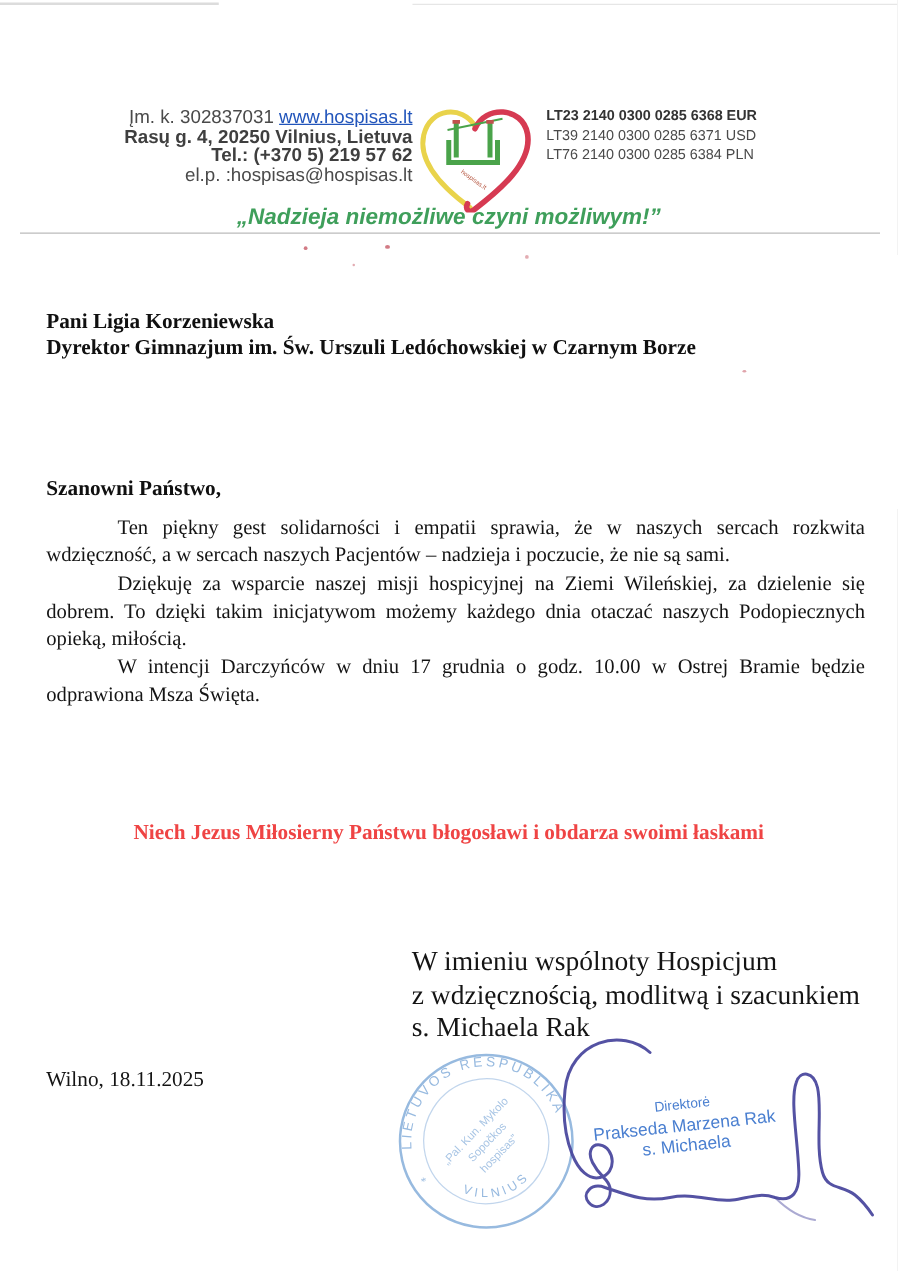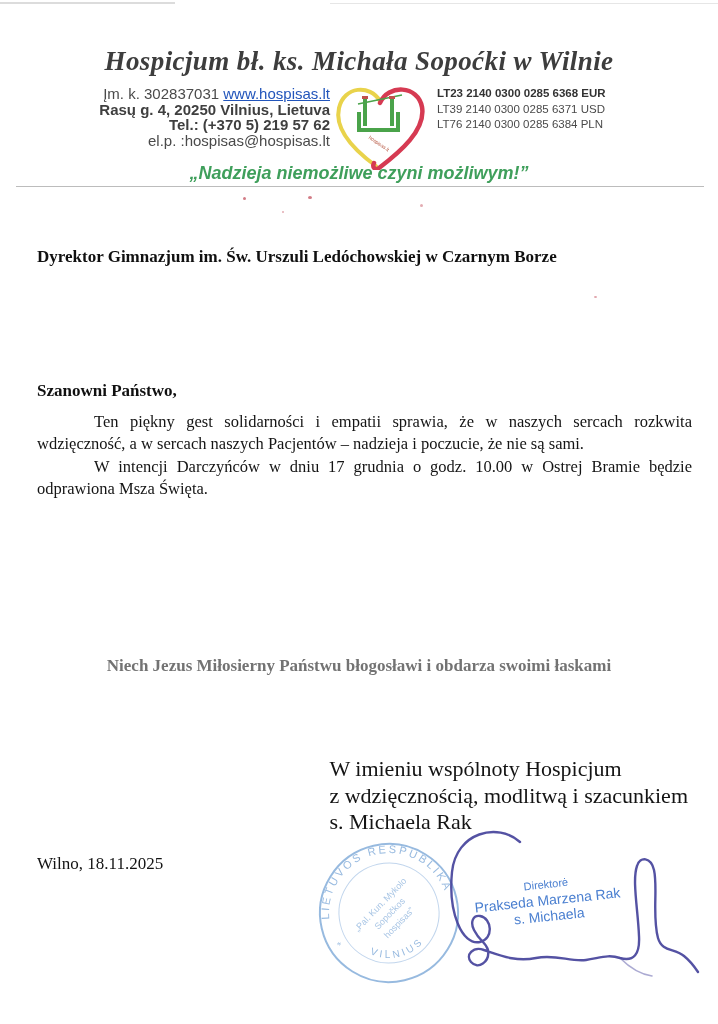--- a/index.html
+++ b/index.html
@@ -39,21 +39,21 @@
     position:absolute;top:163px;left:0;right:0;text-align:center;
     font-family:"Liberation Sans",sans-serif;font-style:italic;font-weight:bold;
     font-size:18px;color:#3f9f5b;
   }
   .rule{position:absolute;top:186px;left:16px;right:14px;border-top:1.5px solid #bcbcbc;}
 
   .recipient{position:absolute;top:246px;left:37px;font-weight:bold;font-size:17px;line-height:21px;color:#101010;}
   .salutation{position:absolute;top:381px;left:37px;font-weight:bold;font-size:17px;color:#101010;}
   .bodytext{position:absolute;top:411px;left:37px;width:655px;font-size:16.5px;line-height:22.3px;text-align:justify;}
   .bodytext p{margin:0;text-indent:57px;}
-  .blessing{position:absolute;top:656px;left:0;right:0;text-align:center;font-weight:bold;font-size:17px;color:#737373;}
+  .blessing{position:absolute;top:656px;left:0;right:0;text-align:center;font-weight:bold;font-size:17px;color:#ef4444;}
   .closing{position:absolute;top:756px;right:30px;text-align:left;font-size:22px;line-height:26.5px;}
   .dateline{position:absolute;top:854px;left:37px;font-size:17px;}
 
   .round-stamp{position:absolute;left:314px;top:836px;width:150px;height:154px;transform:rotate(-13deg);opacity:.8;}
   .sig-stamp{
     position:absolute;left:460px;top:876px;width:175px;text-align:center;
     transform:rotate(-6deg);color:#4a7fd0;
     font-family:"Liberation Sans",sans-serif;line-height:16px;
   }
   .sig-stamp .small{font-size:11px;}
@@ -61,21 +61,20 @@
   .signature{position:absolute;left:428px;top:824px;width:276px;height:180px;}
 </style>
 </head>
 <body>
 
 <div class="page">
 
   <div class="scan-line-a"></div>
   <div class="scan-line-b"></div>
 
-  <div class="title">Hospicjum bł. ks. Michała Sopoćki w Wilnie</div>
 
   <div class="contact">
     <div><span>Įm. k. 302837031 </span><a>www.hospisas.lt</a></div>
     <div class="b">Rasų g. 4, 20250 Vilnius,  Lietuva</div>
     <div class="b">Tel.: (+370 5) 219 57 62</div>
     <div>el.p. :hospisas@hospisas.lt</div>
   </div>
 
   <div class="logo">
     <svg width="104" height="88" viewBox="0 0 104 88">
@@ -103,27 +102,29 @@
   <div class="motto">„Nadzieja niemożliwe czyni możliwym!”</div>
   <div class="rule"></div>
 
   <div class="speck s1"></div>
   <div class="speck s2"></div>
   <div class="speck s3"></div>
   <div class="speck s4"></div>
   <div class="speck s5"></div>
 
   <div class="recipient">
+    <div>Pani Ligia Korzeniewska</div>
     <div>Dyrektor Gimnazjum im. Św. Urszuli Ledóchowskiej w Czarnym Borze</div>
   </div>
 
   <div class="salutation">Szanowni Państwo,</div>
 
   <div class="bodytext">
     <p>Ten piękny gest solidarności i empatii sprawia, że w naszych sercach rozkwita wdzięczność, a w sercach naszych Pacjentów – nadzieja i poczucie, że nie są sami.</p>
+    <p>Dziękuję za wsparcie naszej misji hospicyjnej na Ziemi Wileńskiej, za dzielenie się dobrem. To dzięki takim inicjatywom możemy każdego dnia otaczać naszych Podopiecznych opieką, miłością.</p>
     <p>W intencji Darczyńców w dniu 17 grudnia o godz. 10.00 w Ostrej Bramie będzie odprawiona Msza Święta.</p>
   </div>
 
   <div class="blessing">Niech Jezus Miłosierny Państwu błogosławi i obdarza swoimi łaskami</div>
 
   <div class="closing">
     <div>W imieniu wspólnoty Hospicjum</div>
     <div>z wdzięcznością, modlitwą i szacunkiem</div>
     <div>s. Michaela Rak</div>
   </div>

